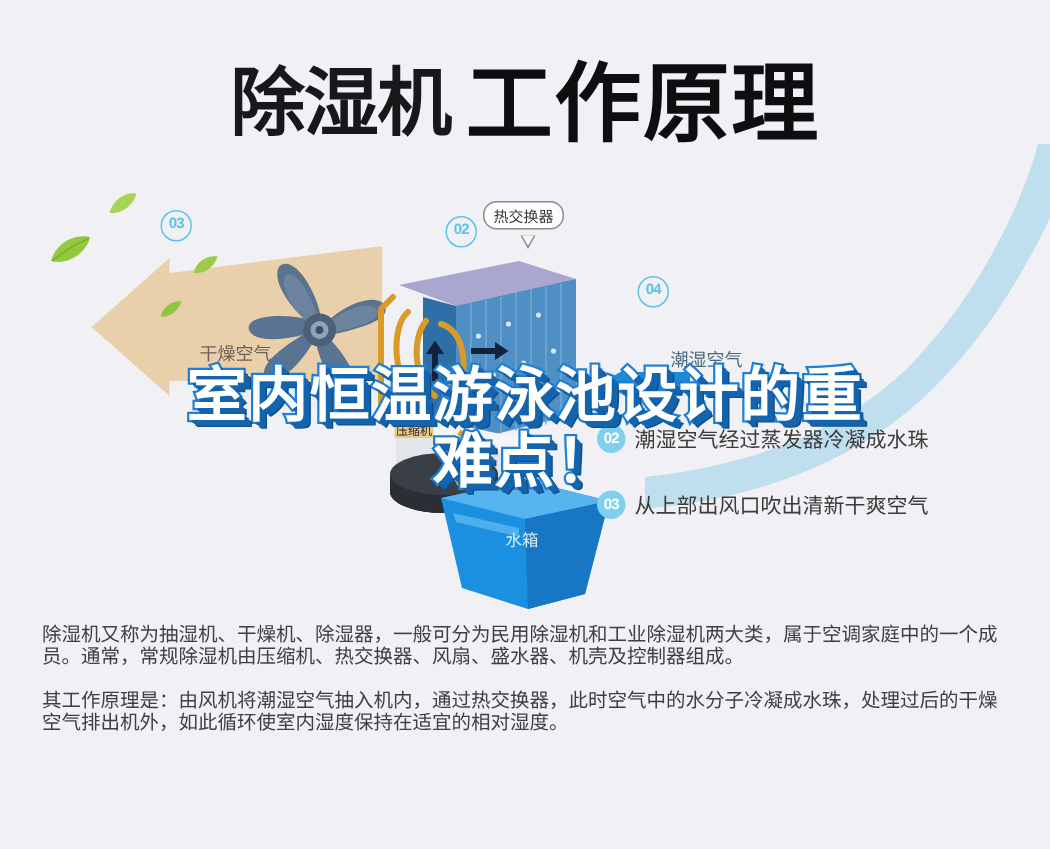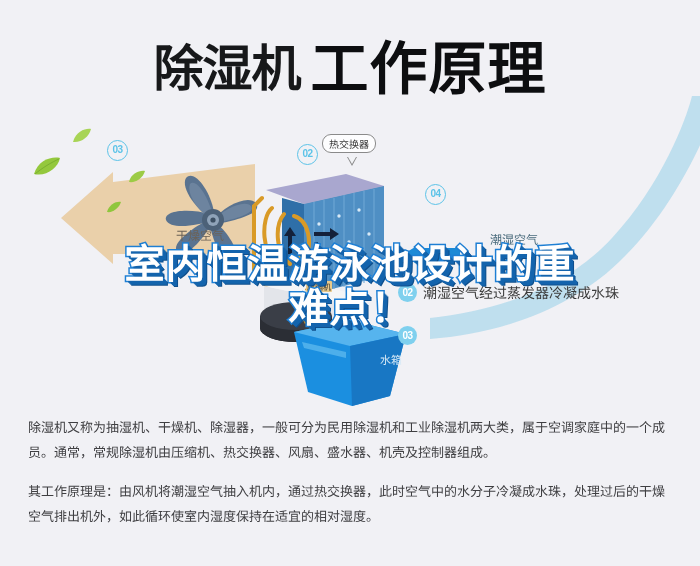--- a/index.html
+++ b/index.html
@@ -45,21 +45,21 @@
   
   .fan{position:absolute;left:150px;top:50px;width:126px;height:104px;}
 
   
   .machine{position:absolute;left:248px;top:28px;width:180px;height:250px;}
 
   
   .tank{position:absolute;left:290px;top:200px;width:120px;height:90px;}
 
   
-  .lbl{position:absolute;font-size:11px;color:#4c4c4c;white-space:nowrap;margin-left:43px;}
+  .lbl{position:absolute;font-size:11px;color:#4c4c4c;white-space:nowrap;}
   .lbl-dry{left:133px;top:108px;color:#6b6257;font-size:12px;}
   .lbl-humid{left:447px;top:112px;color:#4a6b7c;font-size:12px;}
   .lbl-tank{left:337px;top:233px;color:#d9eaf6;font-size:11px;}
   .lbl-comp{left:263px;top:163px;color:#2b2b2b;font-size:8px;
             background:#e8c98a;padding:0 1px;border-radius:1px;}
 
   
   .badge{
     position:absolute;width:19px;height:19px;border-radius:50%;
     border:1.6px solid #5cc3e8;color:#5cc3e8;
@@ -108,21 +108,21 @@
     flex:0 0 auto;width:19px;height:19px;border-radius:50%;
     background:#7fd0ee;color:#ffffff;font-size:10px;font-weight:bold;
     line-height:19px;text-align:center;margin-right:6px;letter-spacing:-0.5px;
   }
   .step-text{font-size:14px;color:#3c3c3c;white-space:nowrap;}
   .step-01 .step-text,.step-01 .step-badge{visibility:hidden;}
 
   
   .body-copy{
     position:absolute;left:28px;top:415px;width:648px;
-    font-size:13px;line-height:25px;color:#3f3f42;
+    font-size:13px;line-height:15px;color:#3f3f42;
   }
   .body-copy p{margin:0 0 14px 0;}
   .body-copy p:last-child{margin-bottom:0;font-family:Liberation Serif, serif;}
 </style>
 </head>
 <body>
 
 <div id="page">
 
   <div class="title-wrap">
@@ -277,20 +277,21 @@
     <div class="step step-01">
       <span class="step-badge">01</span>
       <span class="step-text">室内潮湿空气由风机抽入机内</span>
     </div>
     <div class="step">
       <span class="step-badge">02</span>
       <span class="step-text">潮湿空气经过蒸发器冷凝成水珠</span>
     </div>
     <div class="step">
       <span class="step-badge">03</span>
+      <span class="step-text">从上部出风口吹出清新干爽空气</span>
     </div>
   </div>
 
   <div class="overlay">室内恒温游泳池设计的重
 难点！</div>
 
   <div class="body-copy">
     <p>除湿机又称为抽湿机、干燥机、除湿器，一般可分为民用除湿机和工业除湿机两大类，属于空调家庭中的一个成员。通常，常规除湿机由压缩机、热交换器、风扇、盛水器、机壳及控制器组成。</p>
     <p>其工作原理是：由风机将潮湿空气抽入机内，通过热交换器，此时空气中的水分子冷凝成水珠，处理过后的干燥空气排出机外，如此循环使室内湿度保持在适宜的相对湿度。</p>
   </div>

